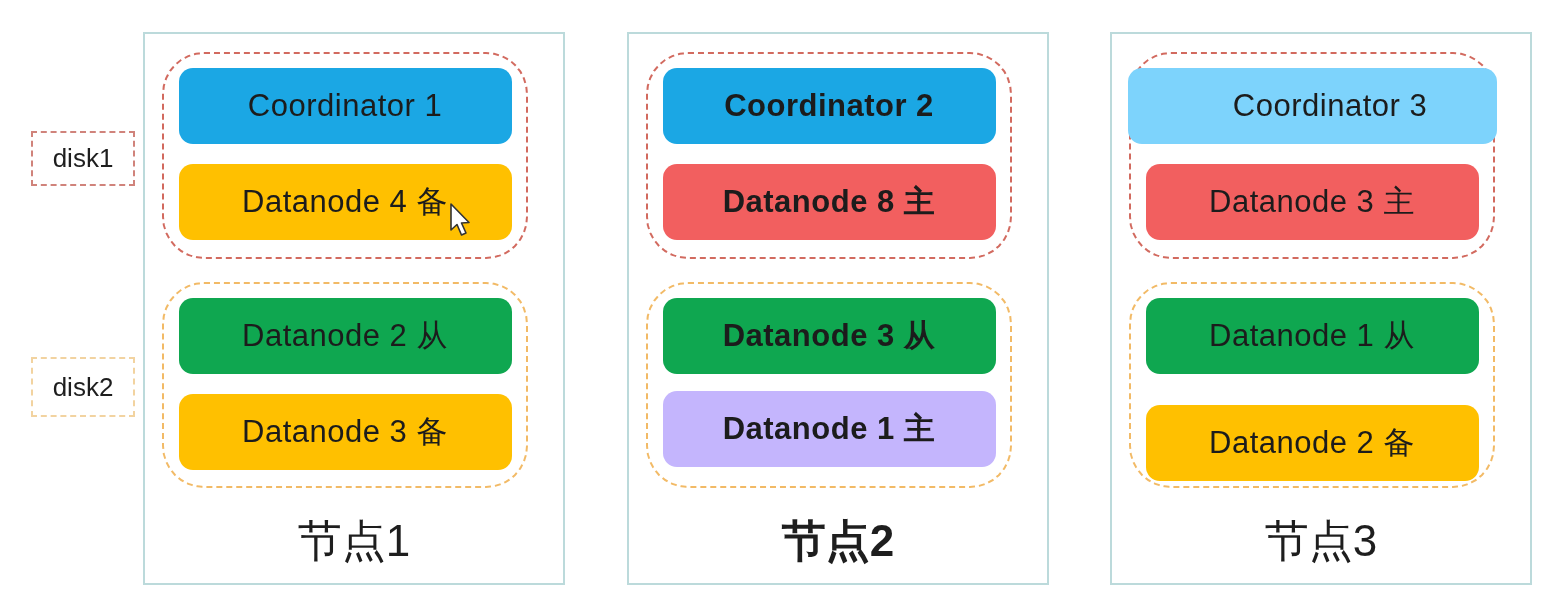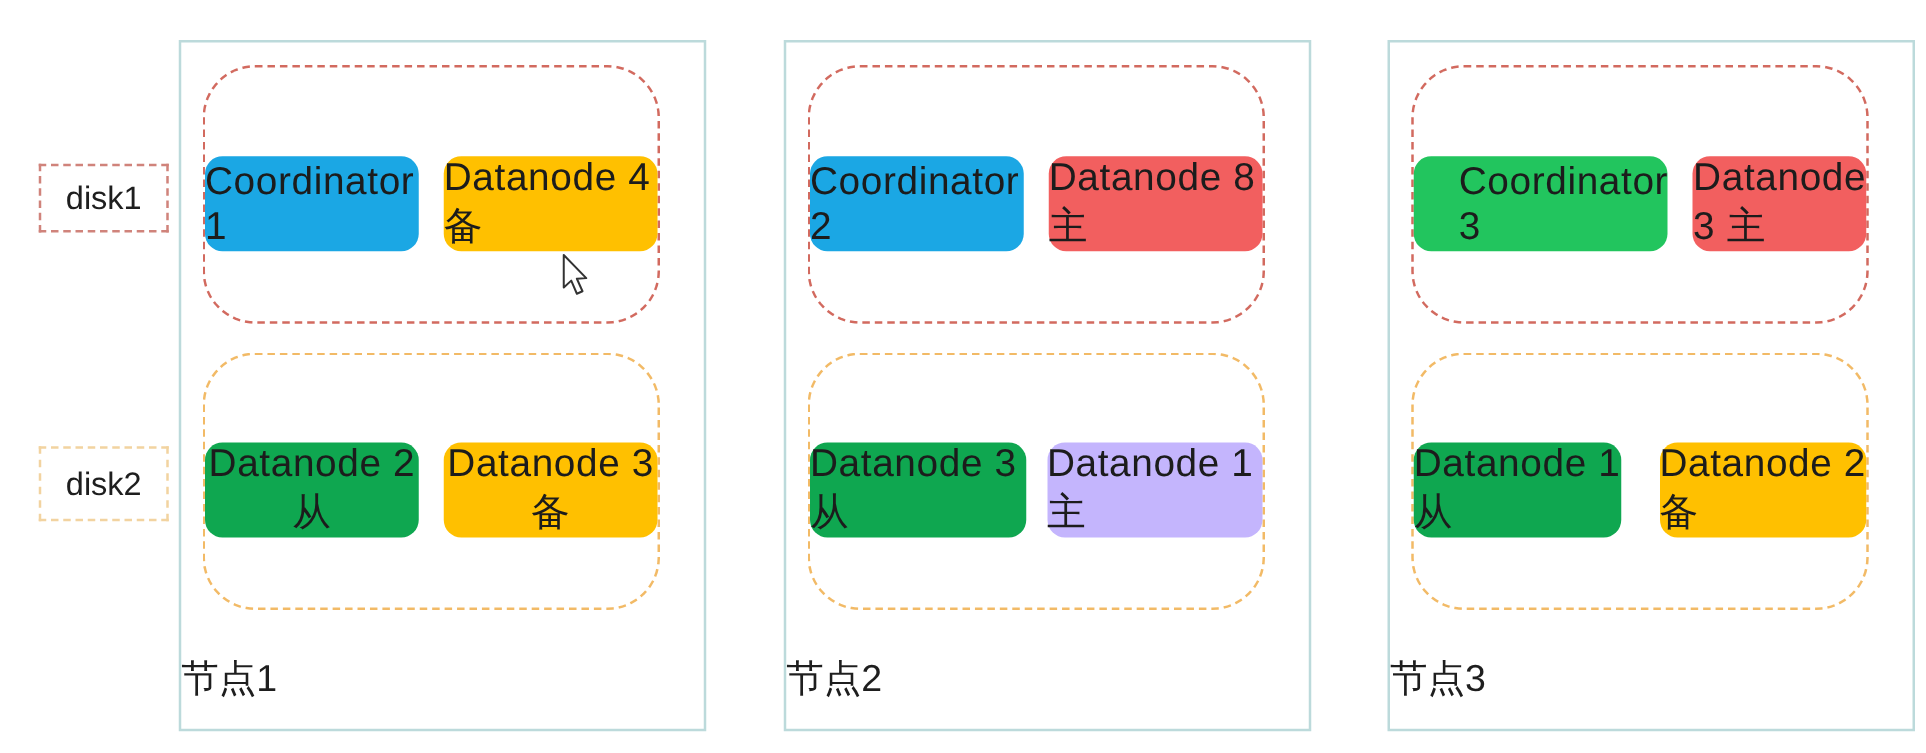--- a/index.html
+++ b/index.html
@@ -36,43 +36,43 @@
   .node.n2 { left: 627px; }
   .node.n3 { left: 1110px; }
 
   
   .group {
     position: absolute;
     left: 17px;
     width: 366px;
     border: 2px dashed;
     border-radius: 42px;
-    display: flex; flex-direction: row; align-items: center;
+    display: flex; flex-direction: column; align-items: center;
     padding-top: 14px;
     gap: 20px;
     box-sizing: border-box;
   }
   .group.g1 { top: 18px;  height: 207px; }
   .group.g2 { top: 248px; height: 206px; }
 
   
   .block {
     width: 333px; height: 76px;
     border-radius: 14px;
     display: flex; align-items: center; justify-content: center;
     font-size: 31px;
     letter-spacing: 0.5px;
     color: #1c1c1c;
   }
 
   .node-title {
     position: absolute;
-    left: 0; right: 0; top: 489px;
-    text-align: left;
-    font-size: 30px;
+    left: 0; right: 0; top: 478px;
+    text-align: center;
+    font-size: 44px;
   }
 
   .cursor {
     position: absolute;
     left: 447px; top: 203px;
     width: 26px; height: 36px;
     pointer-events: none;
   }
 </style>
 </head>
@@ -88,35 +88,35 @@
       <div class="block" style="background: rgb(27, 167, 228);">Coordinator 1</div>
       <div class="block" style="background: rgb(255, 192, 0);">Datanode 4 备</div>
     </div>
     <div class="group g2" style="border-color: rgb(242, 186, 102); text-align: center;">
       <div class="block" style="background: rgb(15, 167, 80);">Datanode 2 从</div>
       <div class="block" style="background: rgb(255, 192, 0);">Datanode 3 备</div>
     </div>
     <div class="node-title">节点1</div>
   </div>
 
-  <div class="node n2" style="border-color: rgb(188, 218, 219);">
+  <div class="node n2" style="border-color: rgb(188, 218, 219); font-weight: bold;">
     <div class="group g1" style="border-color: rgb(210, 106, 95);">
       <div class="block" style="background: rgb(27, 167, 228);">Coordinator 2</div>
       <div class="block" style="background: rgb(242, 95, 95);">Datanode 8 主</div>
     </div>
     <div class="group g2" style="border-color: rgb(242, 186, 102); gap: 17px;">
       <div class="block" style="background: rgb(15, 167, 80);">Datanode 3 从</div>
       <div class="block" style="background: #c4b5fd;">Datanode 1 主</div>
     </div>
     <div class="node-title">节点2</div>
   </div>
 
   <div class="node n3" style="border-color: rgb(188, 218, 219);">
     <div class="group g1" style="border-color: rgb(210, 106, 95);">
-      <div class="block" style="background: #22c55e; padding-left: 36px;">Coordinator 3</div>
+      <div class="block" style="background: #7dd3fc; padding-left: 36px;">Coordinator 3</div>
       <div class="block" style="background: rgb(242, 95, 95);">Datanode 3 主</div>
     </div>
     <div class="group g2" style="border-color: rgb(242, 186, 102); gap: 31px;">
       <div class="block" style="background: rgb(15, 167, 80);">Datanode 1 从</div>
       <div class="block" style="background: rgb(255, 192, 0);">Datanode 2 备</div>
     </div>
     <div class="node-title">节点3</div>
   </div>
 
   <svg class="cursor" viewBox="0 0 26 36" xmlns="http://www.w3.org/2000/svg">

